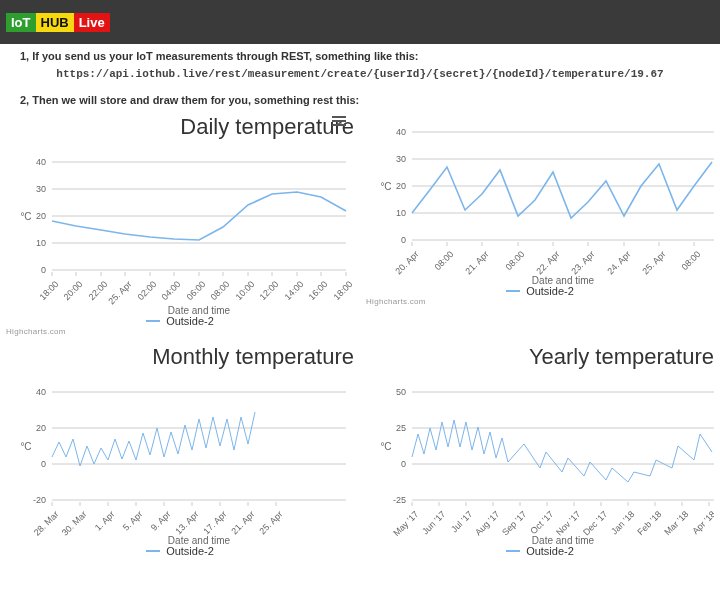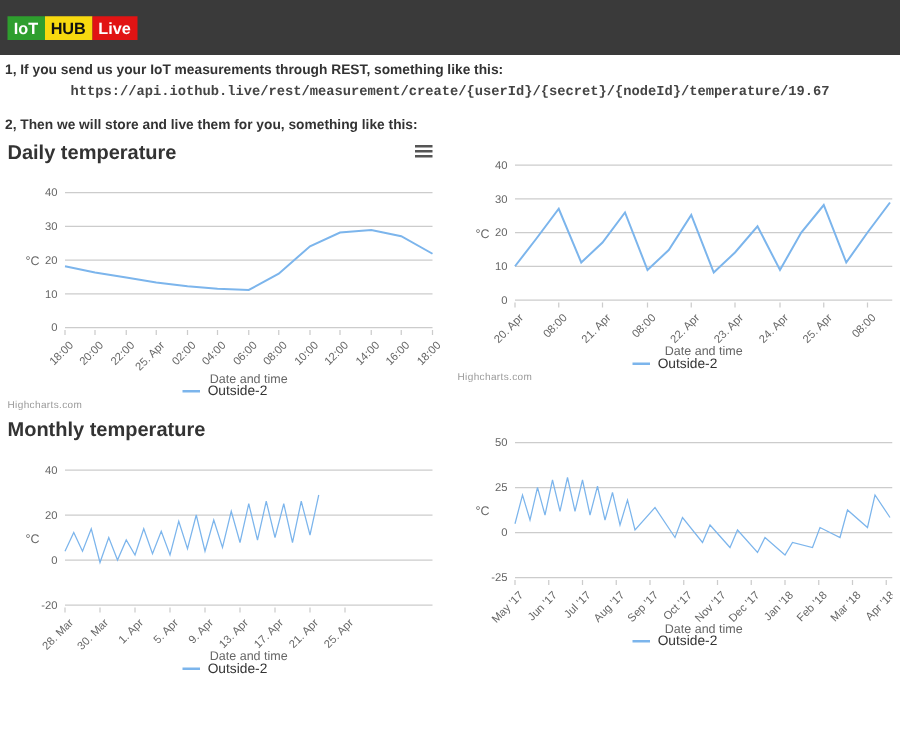--- a/index.html
+++ b/index.html
@@ -3,26 +3,26 @@
 <meta charset="utf-8">
 <style>
   * { box-sizing: border-box; }
   body { margin: 0; font-family: Arial, Helvetica, sans-serif; font-size: 12px; color: #333; background: #fff; width: 720px; }
   .topbar { background: #3a3a3a; height: 44px; display: flex; align-items: center; padding-left: 6px; }
   .logo { display: flex; }
   .logo-seg { font-weight: bold; font-size: 13px; padding: 2px 5px; color: #fff; }
   .seg-iot  { background: #2e9e2e; }
   .seg-hub  { background: #f7d90f; color: #111; }
   .seg-live { background: #e11313; }
-  .intro { padding: 6px 8px 2px 4px; font-size: 11px; }
+  .intro { padding: 6px 8px 2px 20px; font-size: 11px; }
   .intro b { font-weight: bold; }
   .url-line { font-family: "Courier New", monospace; color: #444; text-align: center; padding: 4px 0 8px; font-size: 11px; font-weight: bold; }
   .charts { display: grid; grid-template-columns: 360px 360px; }
   .chart { position: relative; padding: 4px 6px 2px 6px; }
-  .chart-title { text-align: left; font-size: 16px; font-weight: bold; color: #333; margin: 2px 0 2px; }
+  .chart-title { text-align: right; font-size: 22px; font-weight: normal; color: #333; margin: 2px 0 2px; }
   .menu-icon { position: absolute; top: 6px; right: 14px; cursor: pointer; }
   .menu-icon div { width: 14px; height: 2px; background: #555; margin: 2px 0; }
   svg.plot { display: block; }
   .axis text { font-size: 9px; fill: #666; }
   .axis line, .axis path { stroke: #ccc; stroke-width: 1; }
   .axis-label { font-size: 10px; fill: #666; }
   .series { stroke: #7cb5ec; stroke-width: 1.6; fill: none; }
   .series-noisy { stroke: #7cb5ec; stroke-width: 1; fill: none; }
   .legend { display: flex; justify-content: center; align-items: center; gap: 6px; font-size: 11px; color: #333; margin-top: -2px; }
   .legend .swatch { width: 14px; height: 2px; background: #7cb5ec; display: inline-block; }
@@ -37,21 +37,21 @@
     <span class="logo-seg seg-hub">HUB</span>
     <span class="logo-seg seg-live">Live</span>
   </div>
 </div>
 
 <div class="intro">
   <b>1, If you send us your IoT measurements through REST, something like this:</b>
 </div>
 <div class="url-line">https://api.iothub.live/rest/measurement/create/{userId}/{secret}/{nodeId}/temperature/19.67</div>
 <div class="intro">
-  <b>2, Then we will store and live them for you, something like this:</b>
+  <b>2, Then we will store and draw them for you, something rest this:</b>
 </div>
 
 <div class="charts">
 
   <div class="chart">
     <div class="chart-title">Daily temperature</div>
     <div class="menu-icon">
         <div></div>
         <div></div>
         <div></div>
@@ -252,20 +252,21 @@
       </g>
       <text class="axis-label" x="193" y="172" text-anchor="middle">Date and time</text>
     </svg>
     <div class="legend">
       <span class="swatch"></span>
       <span>Outside-2</span>
     </div>
   </div>
 
   <div class="chart">
+    <div class="chart-title">Yearly temperature</div>
     <svg class="plot" width="348" height="175">
       <g class="axis">
         <line x1="46" y1="20" x2="348" y2="20"></line>
         <line x1="46" y1="56" x2="348" y2="56"></line>
         <line x1="46" y1="92" x2="348" y2="92"></line>
         <line x1="46" y1="128" x2="348" y2="128"></line>
         <text x="40" y="23" text-anchor="end">50</text>
         <text x="40" y="59" text-anchor="end">25</text>
         <text x="40" y="95" text-anchor="end">0</text>
         <text x="40" y="131" text-anchor="end">-25</text>

